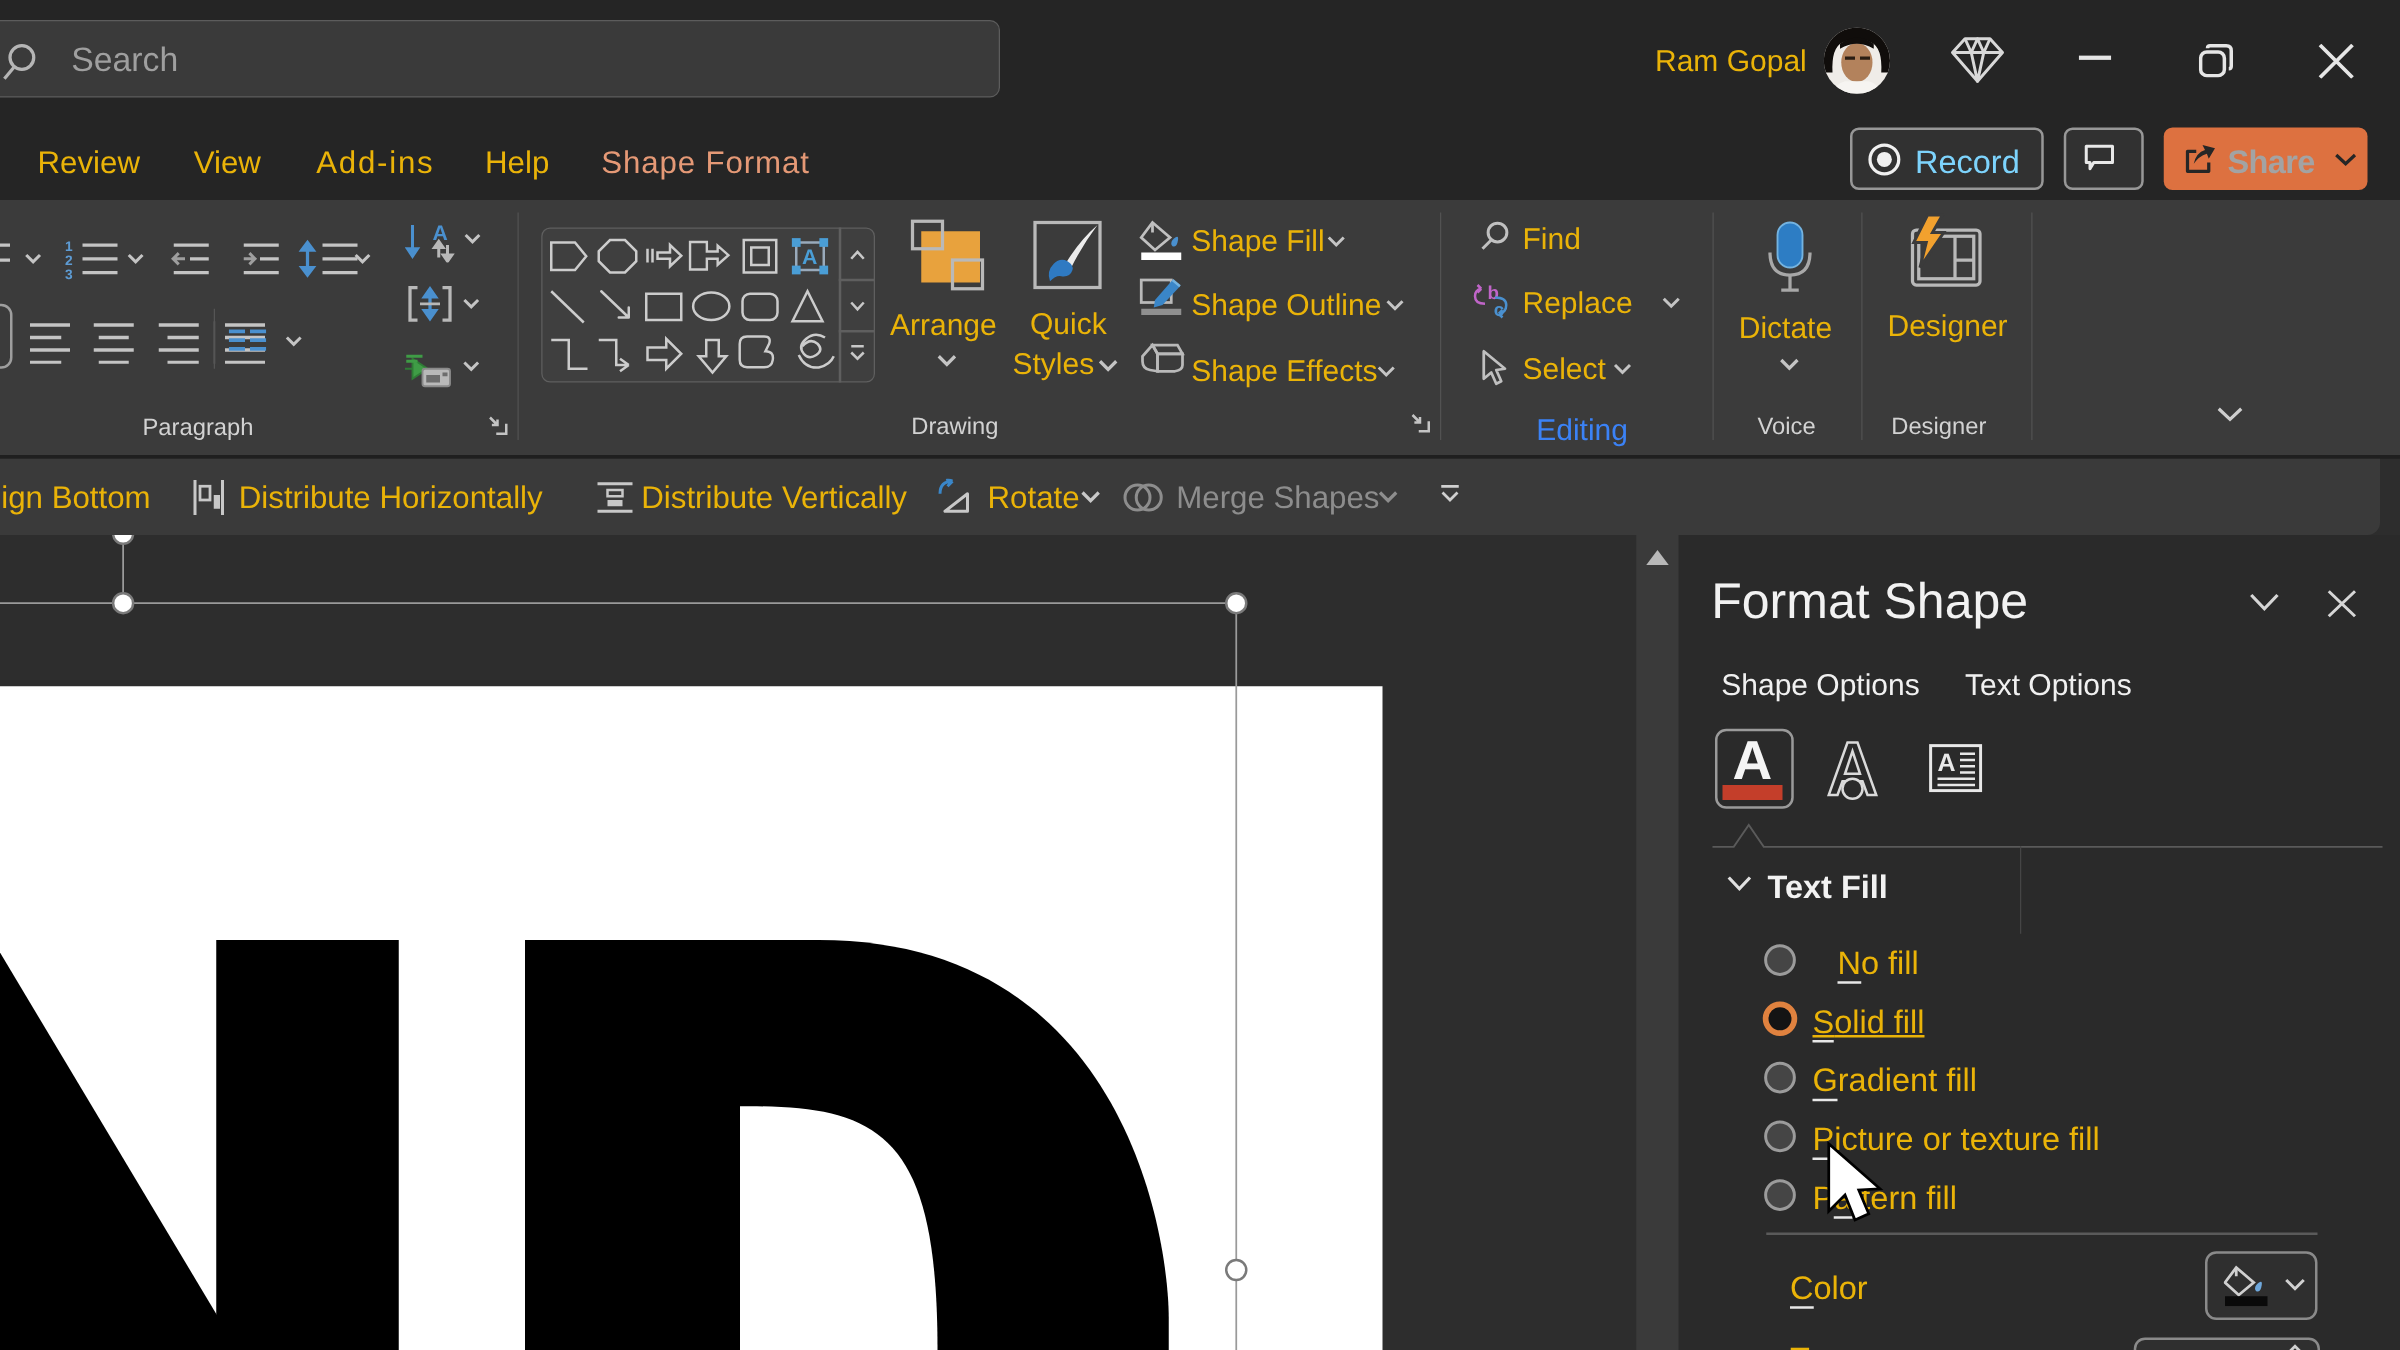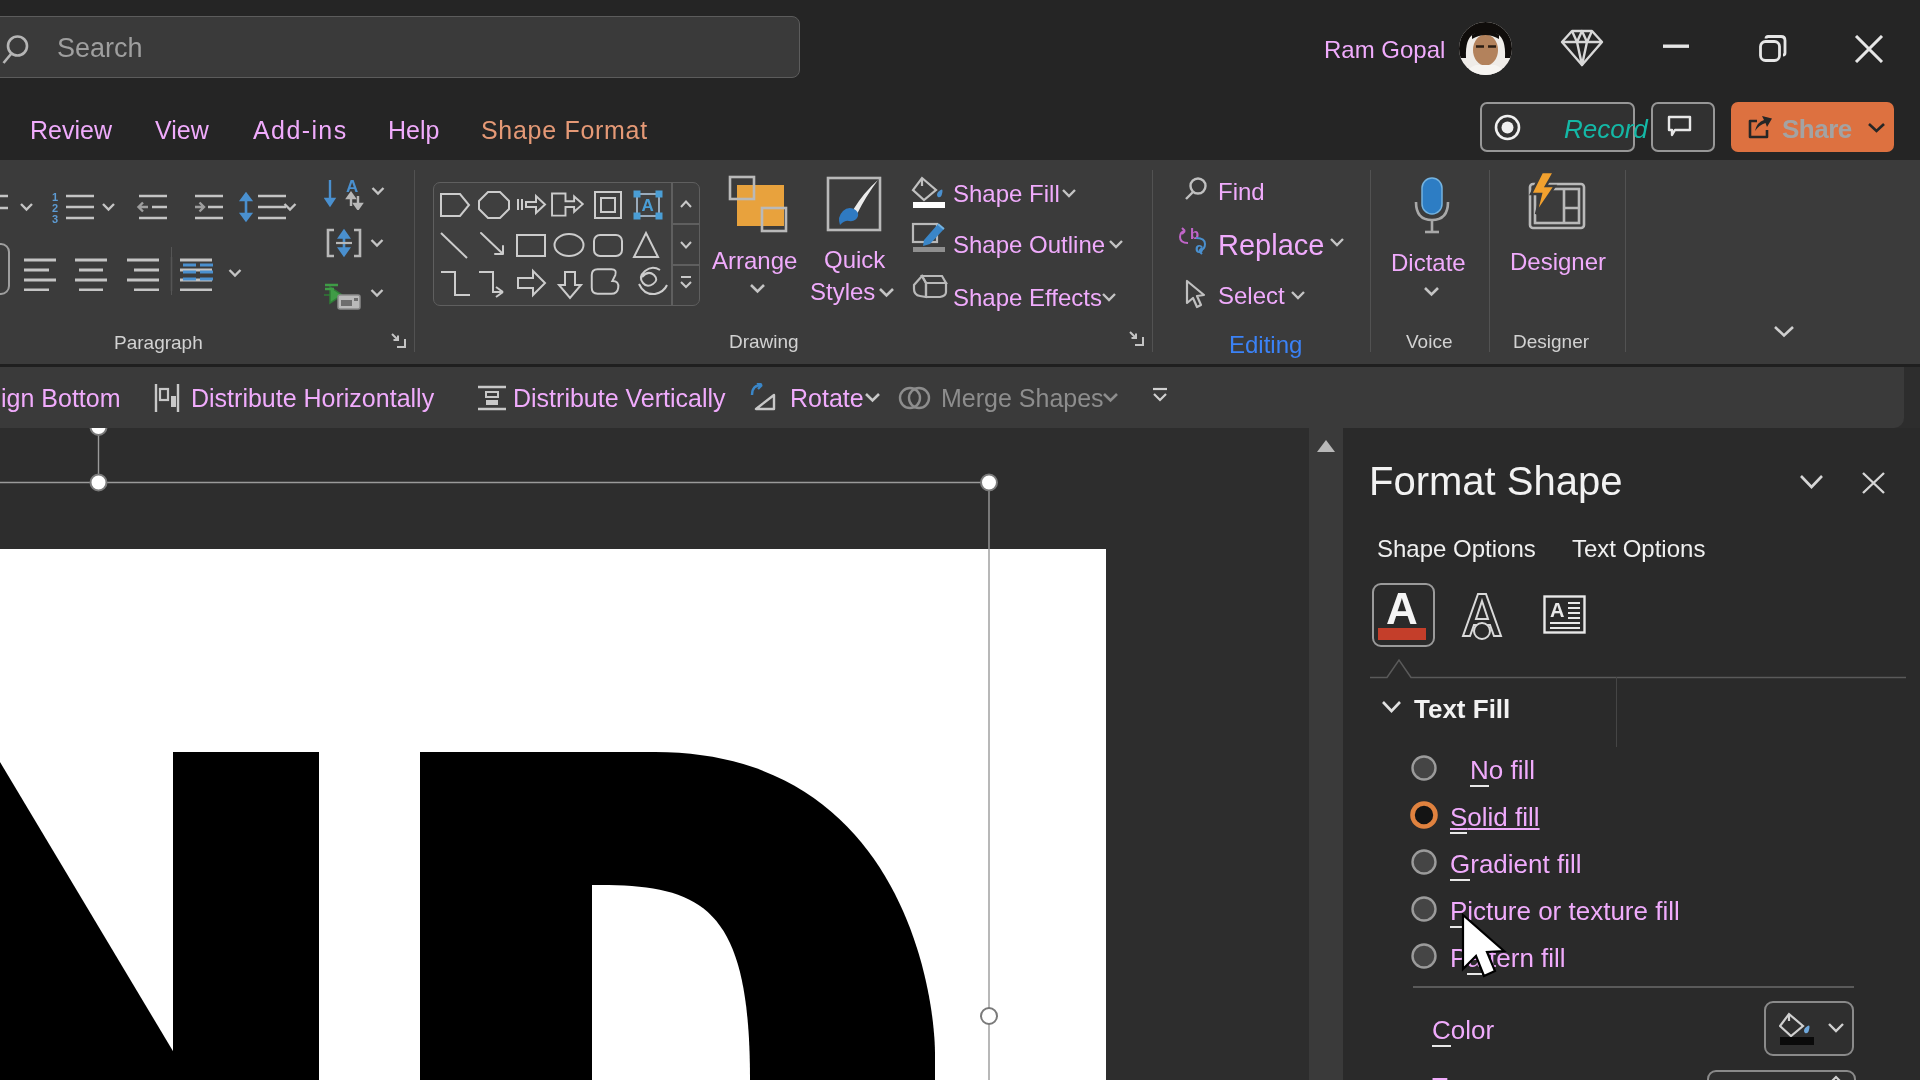--- a/index.html
+++ b/index.html
@@ -1,18 +1,18 @@
 <!DOCTYPE html>
 <html><head><meta charset="utf-8">
 <style>
   * { margin:0; padding:0; box-sizing:border-box; }
   html,body { width:1920px; height:1080px; overflow:hidden; background:#2d2d2d;
     font-family:"Liberation Sans", sans-serif; }
   .abs { position:absolute; }
-  .txt { position:absolute; color:#f0abfc; white-space:nowrap; }
+  .txt { position:absolute; color:#eab308; white-space:nowrap; }
 </style></head>
 <body>
 
 <div class="abs" id="titlebar" style="left:0;top:0;width:1920px;height:160px;background:#252525;"></div>
 
 <div class="abs" style="left:-24px;top:16px;width:824px;height:62px;background:#3a3a3a;border:1px solid #5c5c5c;border-radius:8px;"></div>
 <svg class="abs" style="left:2px;top:33px;" width="30" height="33" viewBox="0 0 30 33">
   <circle cx="15.5" cy="13" r="9.5" fill="none" stroke="#b5b5b5" stroke-width="2.6"></circle>
   <line x1="9" y1="21" x2="1.5" y2="30" stroke="#b5b5b5" stroke-width="2.6"></line>
 </svg>
@@ -56,21 +56,21 @@
 <div class="txt" style="left:155px;top:116px;font-size:25px;">View</div>
 <div class="txt" style="left:253px;top:116px;font-size:25px;letter-spacing:1.4px;">Add-ins</div>
 <div class="txt" style="left:388px;top:116px;font-size:25px;">Help</div>
 <div class="txt" style="left:481px;top:116px;font-size:25px;color:#e59976;letter-spacing:0.7px;">Shape Format</div>
 
 <div class="abs" style="left:1480px;top:102px;width:155px;height:50px;background:#313131;border:2px solid #979797;border-radius:7px;"></div>
 <svg class="abs" style="left:1494px;top:114px;" width="27" height="27" viewBox="0 0 27 27">
   <circle cx="13.5" cy="13.5" r="11.5" fill="none" stroke="#f0f0f0" stroke-width="2.6"></circle>
   <circle cx="13.5" cy="13.5" r="6" fill="#f0f0f0"></circle>
 </svg>
-<div class="txt" style="left:1564px;top:114px;font-size:26px;color:#14b8a6;font-style:italic;">Record</div>
+<div class="txt" style="left:1532px;top:114px;font-size:26px;color:#7dd3fc;">Record</div>
 <div class="abs" style="left:1651px;top:102px;width:64px;height:50px;background:#313131;border:2px solid #979797;border-radius:7px;"></div>
 <svg class="abs" style="left:1667px;top:115px;" width="25" height="23" viewBox="0 0 25 23">
   <path d="M2 2 L23 2 L23 15 L8 15 L5 20 L5 15 L2 15 Z" fill="none" stroke="#e8e8e8" stroke-width="2.4" stroke-linejoin="round"></path>
 </svg>
 <div class="abs" style="left:1731px;top:102px;width:163px;height:50px;background:#dd7140;border-radius:7px;"></div>
 <svg class="abs" style="left:1747px;top:115px;" width="26" height="25" viewBox="0 0 26 25">
   <path d="M10 6 L3 6 L3 22 L20 22 L20 15" fill="none" stroke="#262626" stroke-width="2.6" stroke-linejoin="round"></path>
   <path d="M8 16 Q10 7 17 5 L15 1 L25 3.5 L20 12 L18.5 8 Q12 10 8 16 Z" fill="#262626"></path>
 </svg>
 <div class="txt" style="left:1782px;top:114px;font-size:26px;color:#a3a3a3;font-weight:bold;letter-spacing:-0.5px;text-align:center;">Share</div>
@@ -314,21 +314,21 @@
   <circle cx="14" cy="10" r="7.5" fill="none" stroke="#c0c0c0" stroke-width="2.4"></circle>
   <line x1="9" y1="16" x2="2" y2="23" stroke="#c0c0c0" stroke-width="2.4"></line>
 </svg>
 <div class="txt" style="left:1218px;top:178px;font-size:24px;">Find</div>
 <svg class="abs" style="left:1178px;top:226px;" width="32" height="30" viewBox="0 0 32 30">
   <text x="12" y="13" font-size="15" font-weight="bold" fill="#c065c8" font-family="Liberation Sans">b</text>
   <text x="17" y="27" font-size="15" font-weight="bold" fill="#4a90cf" font-family="Liberation Sans">c</text>
   <path d="M10 17 Q2 17 2 11 Q2 6 7 5 M7 5 L4 2 M7 5 L4 8" fill="none" stroke="#c065c8" stroke-width="2"></path>
   <path d="M18 12 Q27 12 27 18 Q27 24 21 25 M21 25 L24 22 M21 25 L24 28" fill="none" stroke="#4a90cf" stroke-width="2"></path>
 </svg>
-<div class="txt" style="left:1218px;top:229px;font-size:29px;">Replace</div>
+<div class="txt" style="left:1218px;top:229px;font-size:24px;">Replace</div>
 <svg class="abs" style="left:1329px;top:237px;" width="16" height="11" viewBox="0 0 16 11">
     <path d="M2 2 L8 8 L14 2" fill="none" stroke="#c4c4c4" stroke-width="2.4"></path>
   </svg>
 <svg class="abs" style="left:1183px;top:279px;" width="24" height="31" viewBox="0 0 24 31">
   <path d="M4 2 L4 24 L10 19 L14 28 L18 26 L14 17 L21 16 Z" fill="none" stroke="#c0c0c0" stroke-width="2.2" stroke-linejoin="round"></path>
 </svg>
 <div class="txt" style="left:1218px;top:282px;font-size:24px;">Select</div>
 <svg class="abs" style="left:1290px;top:290px;" width="16" height="11" viewBox="0 0 16 11">
     <path d="M2 2 L8 8 L14 2" fill="none" stroke="#c4c4c4" stroke-width="2.4"></path>
   </svg>

